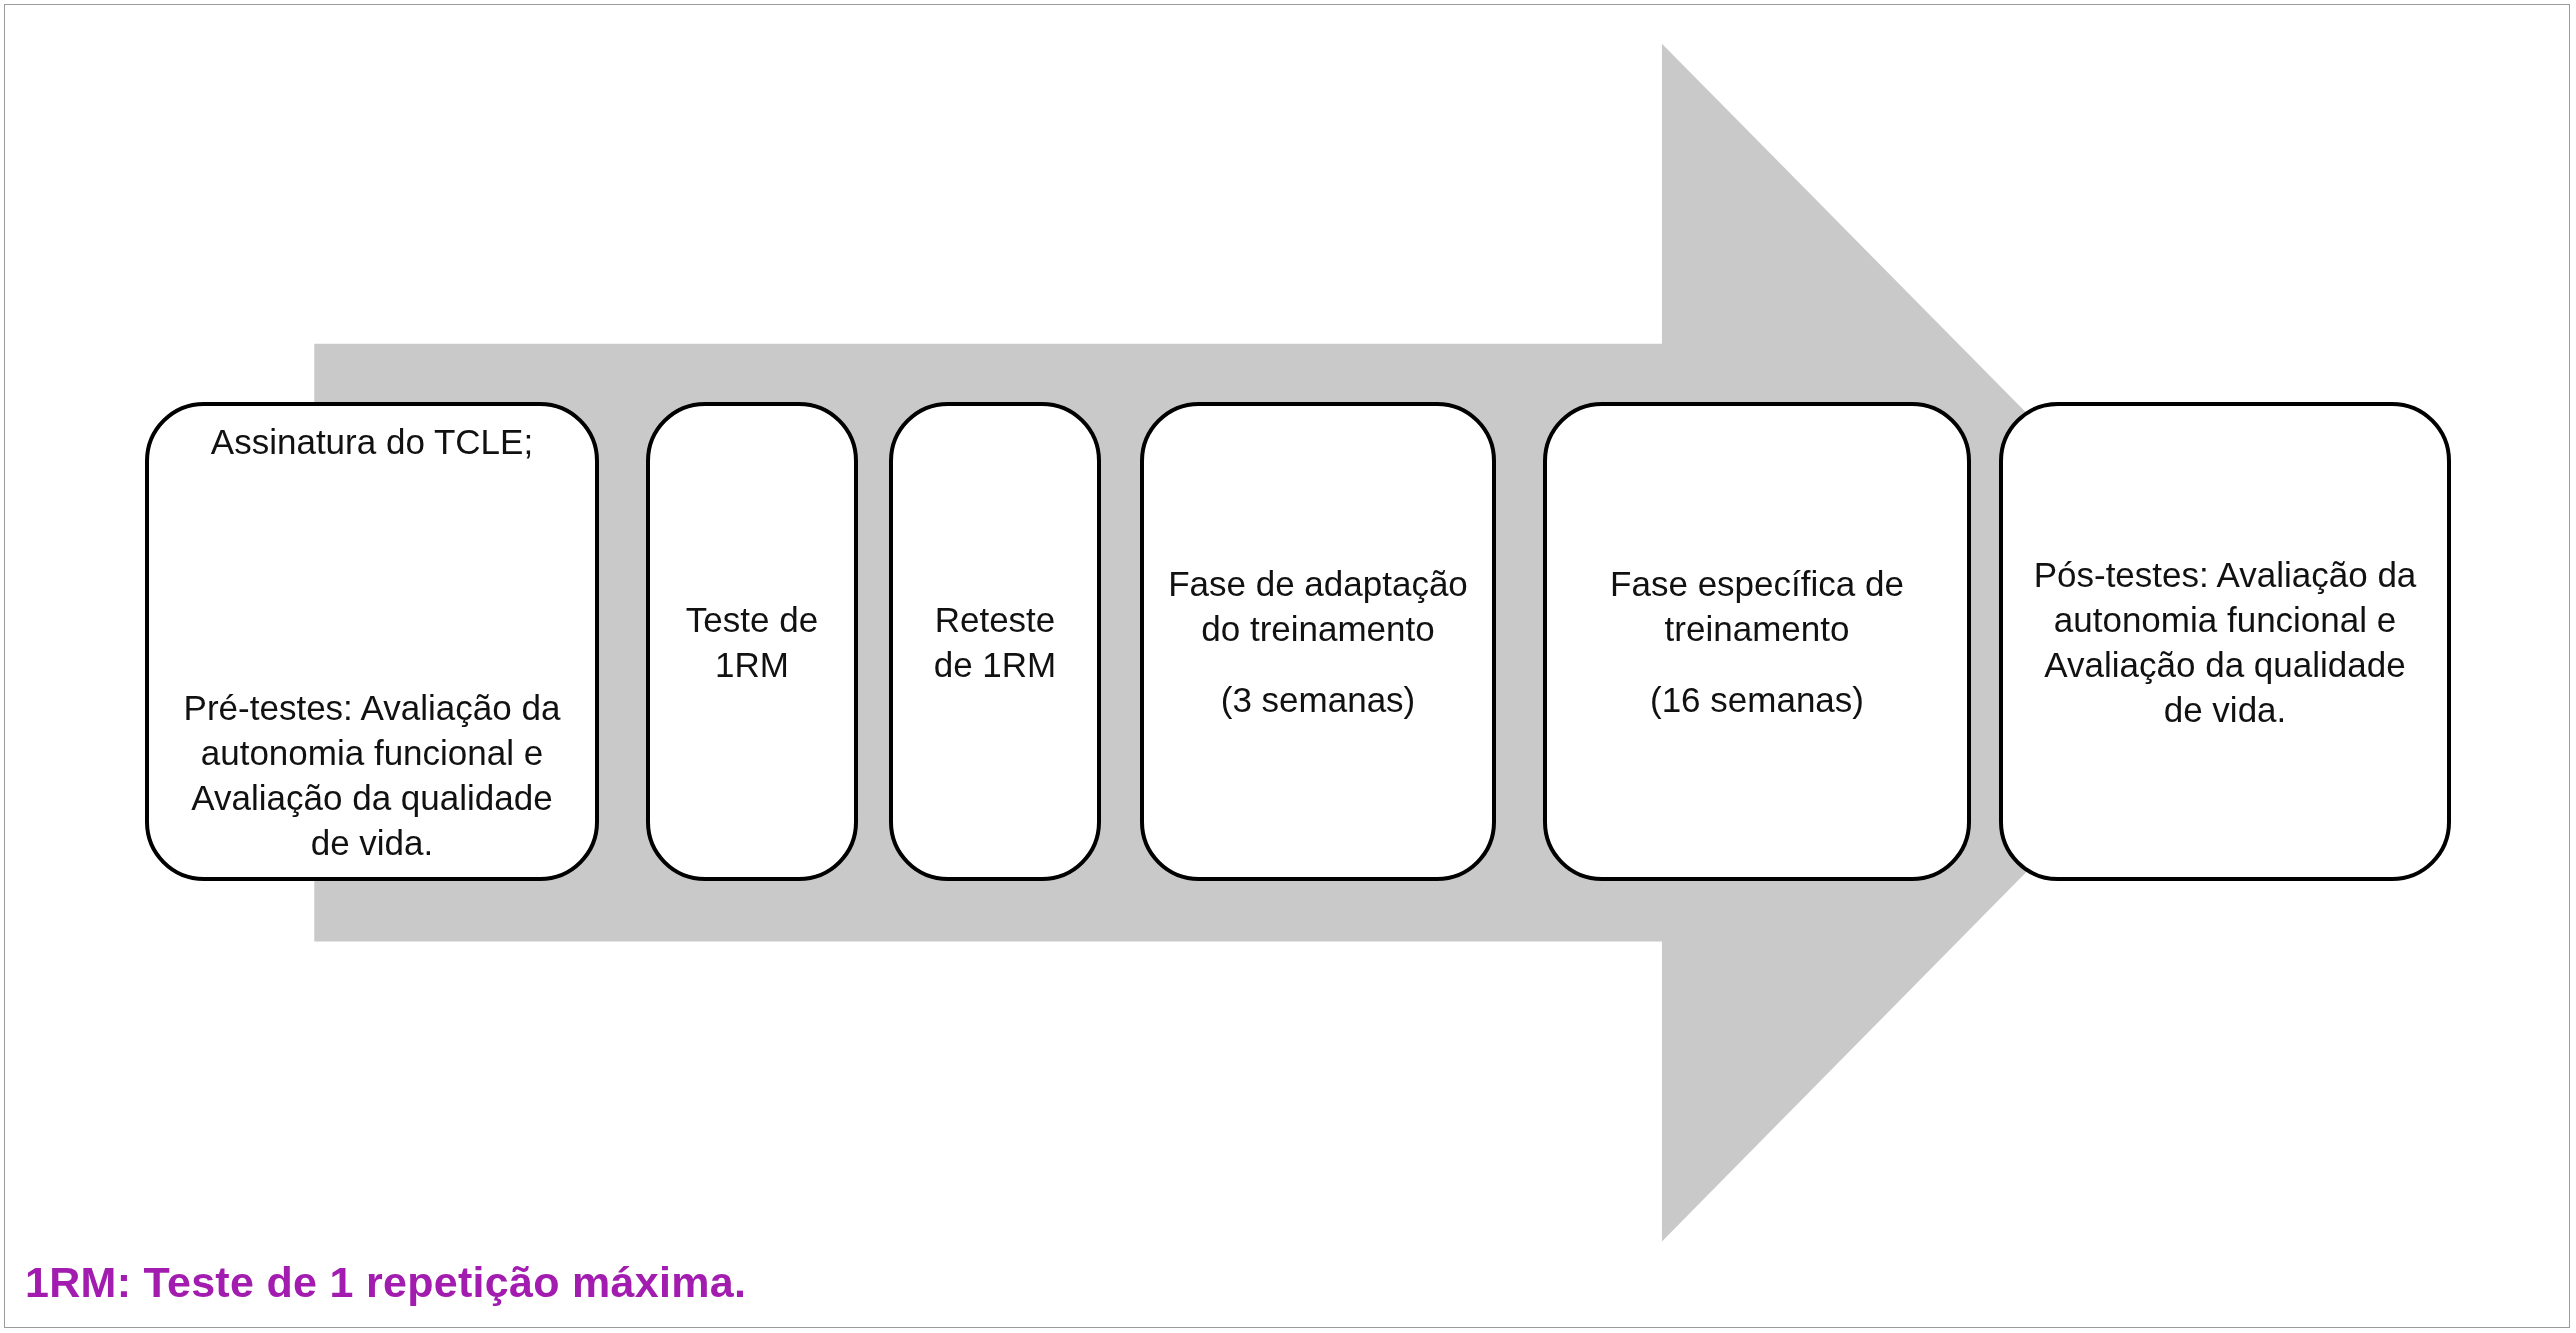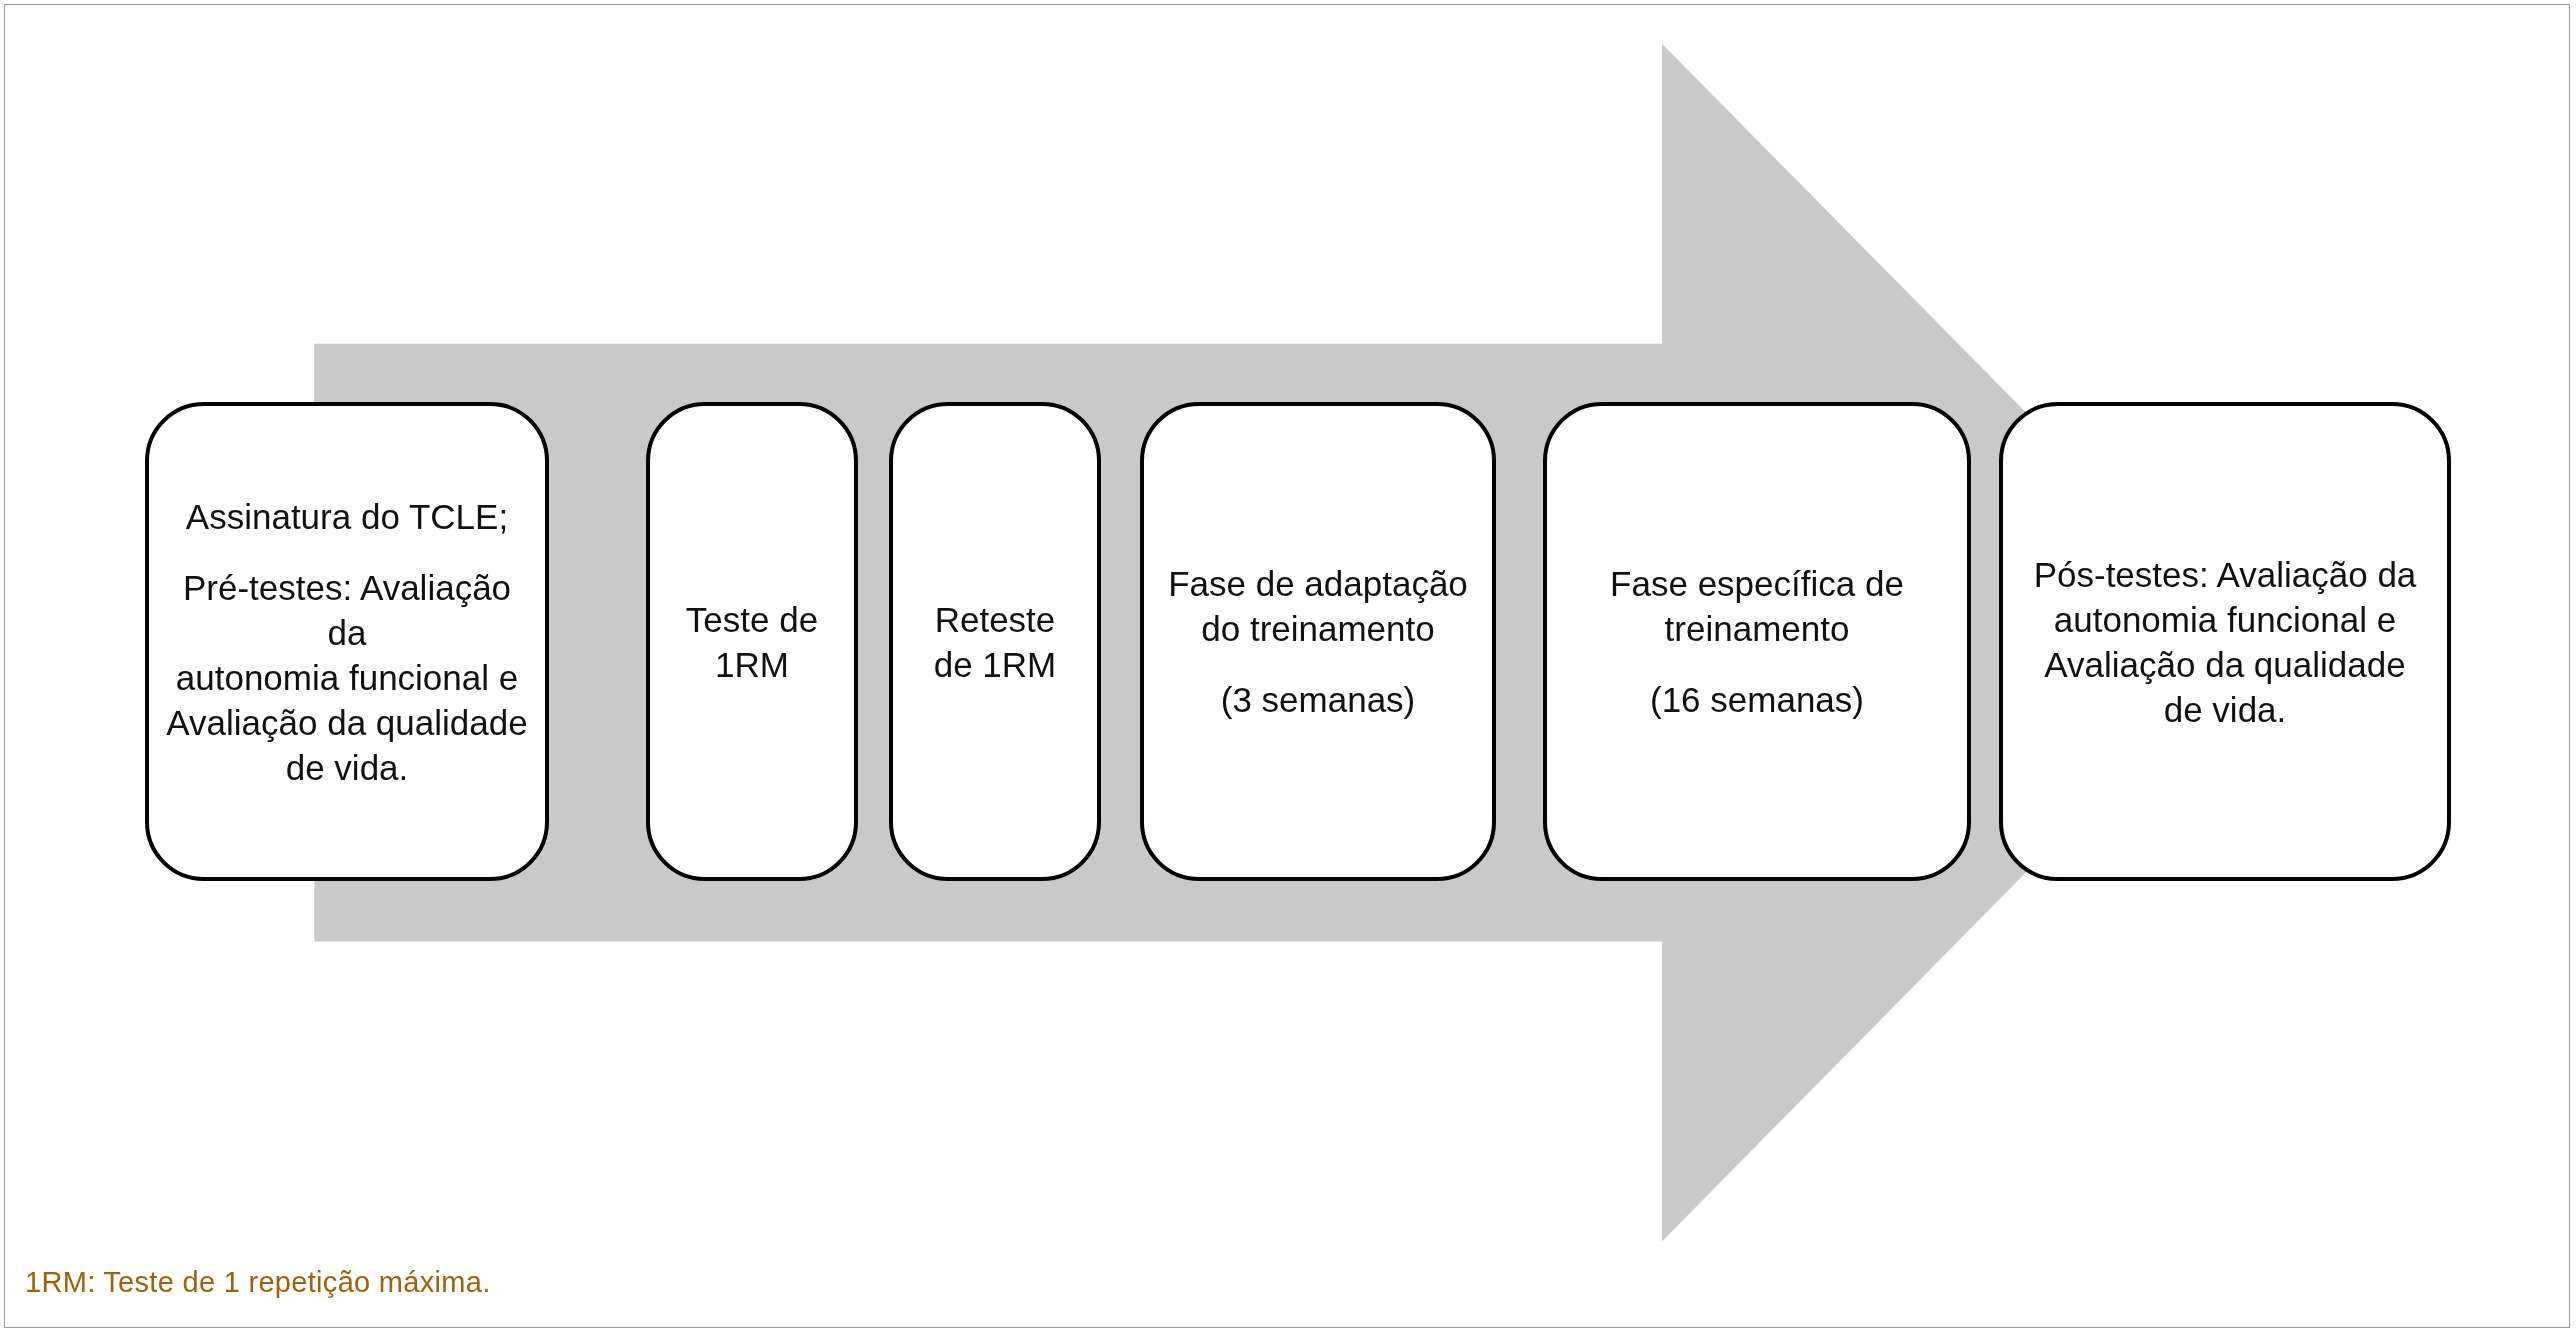--- a/index.html
+++ b/index.html
@@ -48,35 +48,35 @@
   }
   .step-text {
     white-space: pre-line;
     font-size: 35px;
     line-height: 45px;
     color: #111111;
   }
   .step-text + .step-text {
     margin-top: 26px;
   }
-  .box-1 { left: 145px;  width: 404px; }
+  .box-1 { left: 145px;  width: 454px; justify-content: space-between; }
   .box-2 { left: 646px; width: 212px; }
   .box-3 { left: 889px; width: 212px; }
   .box-4 { left: 1140px; width: 356px; }
   .box-5 { left: 1543px; width: 428px; }
   .box-6 { left: 1979px; width: 452px; margin-left: 20px; }
   .footnote {
     position: absolute;
     left: 25px;
     top: 1257px;
-    font-size: 29px;
+    font-size: 43px;
     line-height: 50px;
-    font-weight: 400;
+    font-weight: 700;
     letter-spacing: 0.3px;
-    color: #a16207;
+    color: #a21caf;
   }
 </style>
 </head>
 <body>
 
 <div class="page">
 
   <svg class="arrow-svg" viewBox="0 0 4123 2135" aria-hidden="true">
     <polygon points="503,550 2660,550 2660,70 3606,1028 2660,1987 2660,1507 503,1507" fill="#c9c9c9"></polygon>
   </svg>

